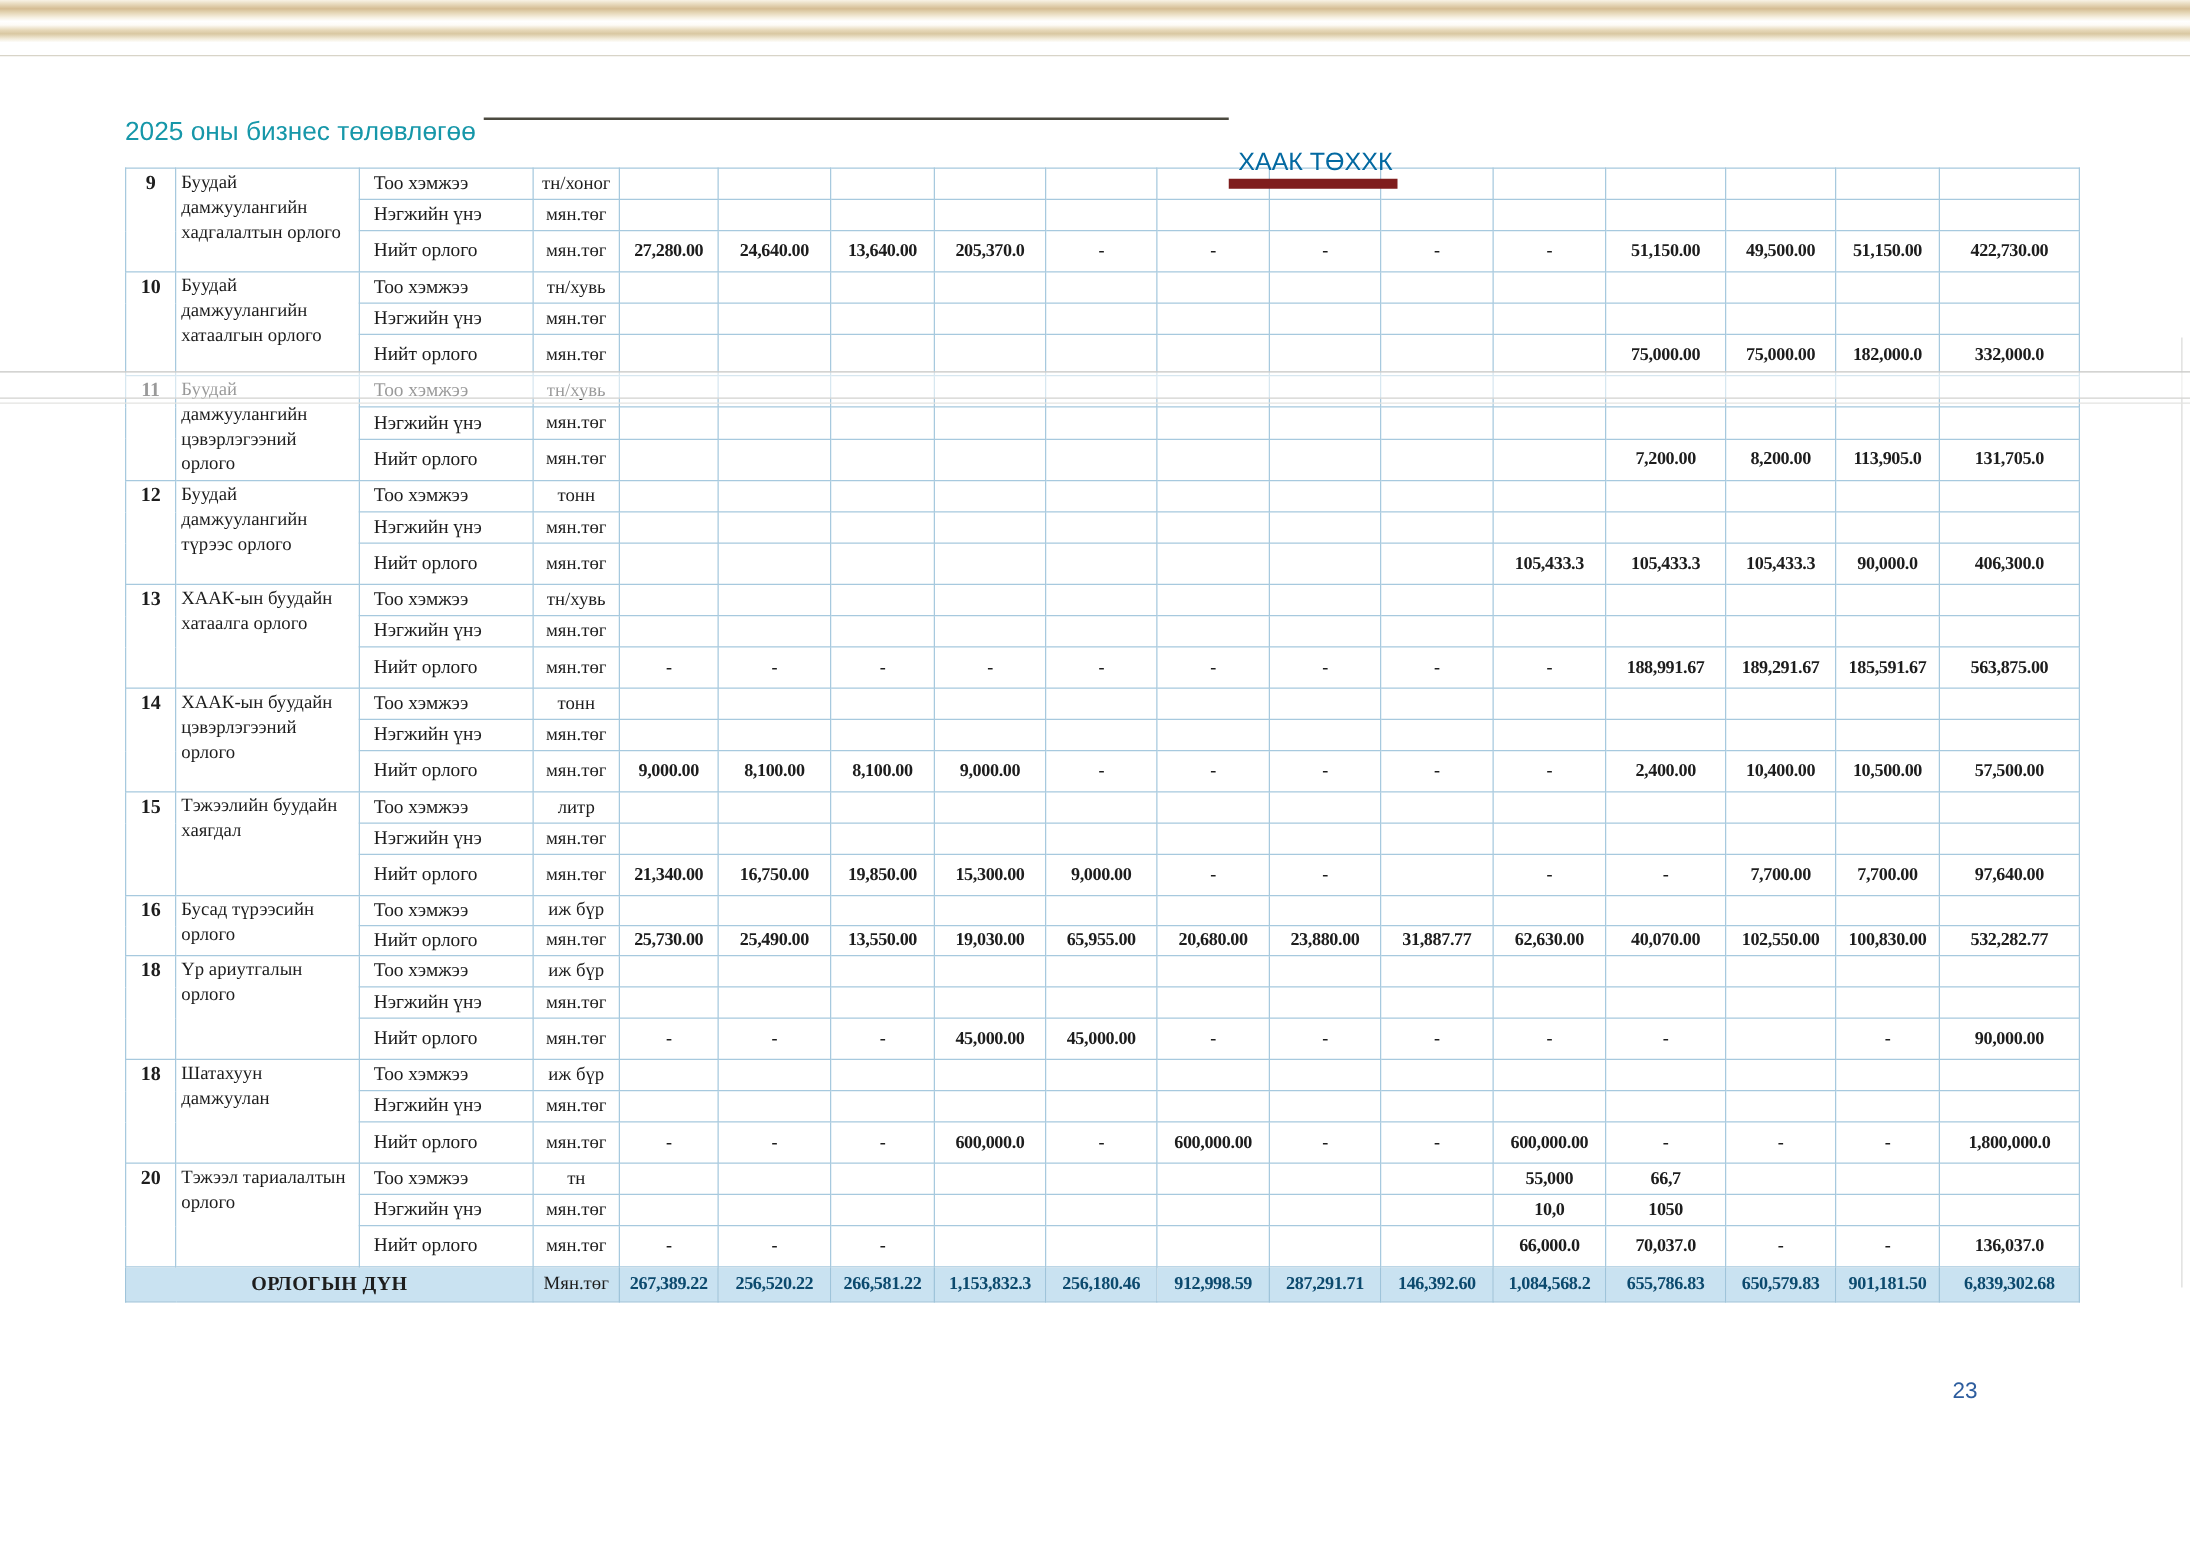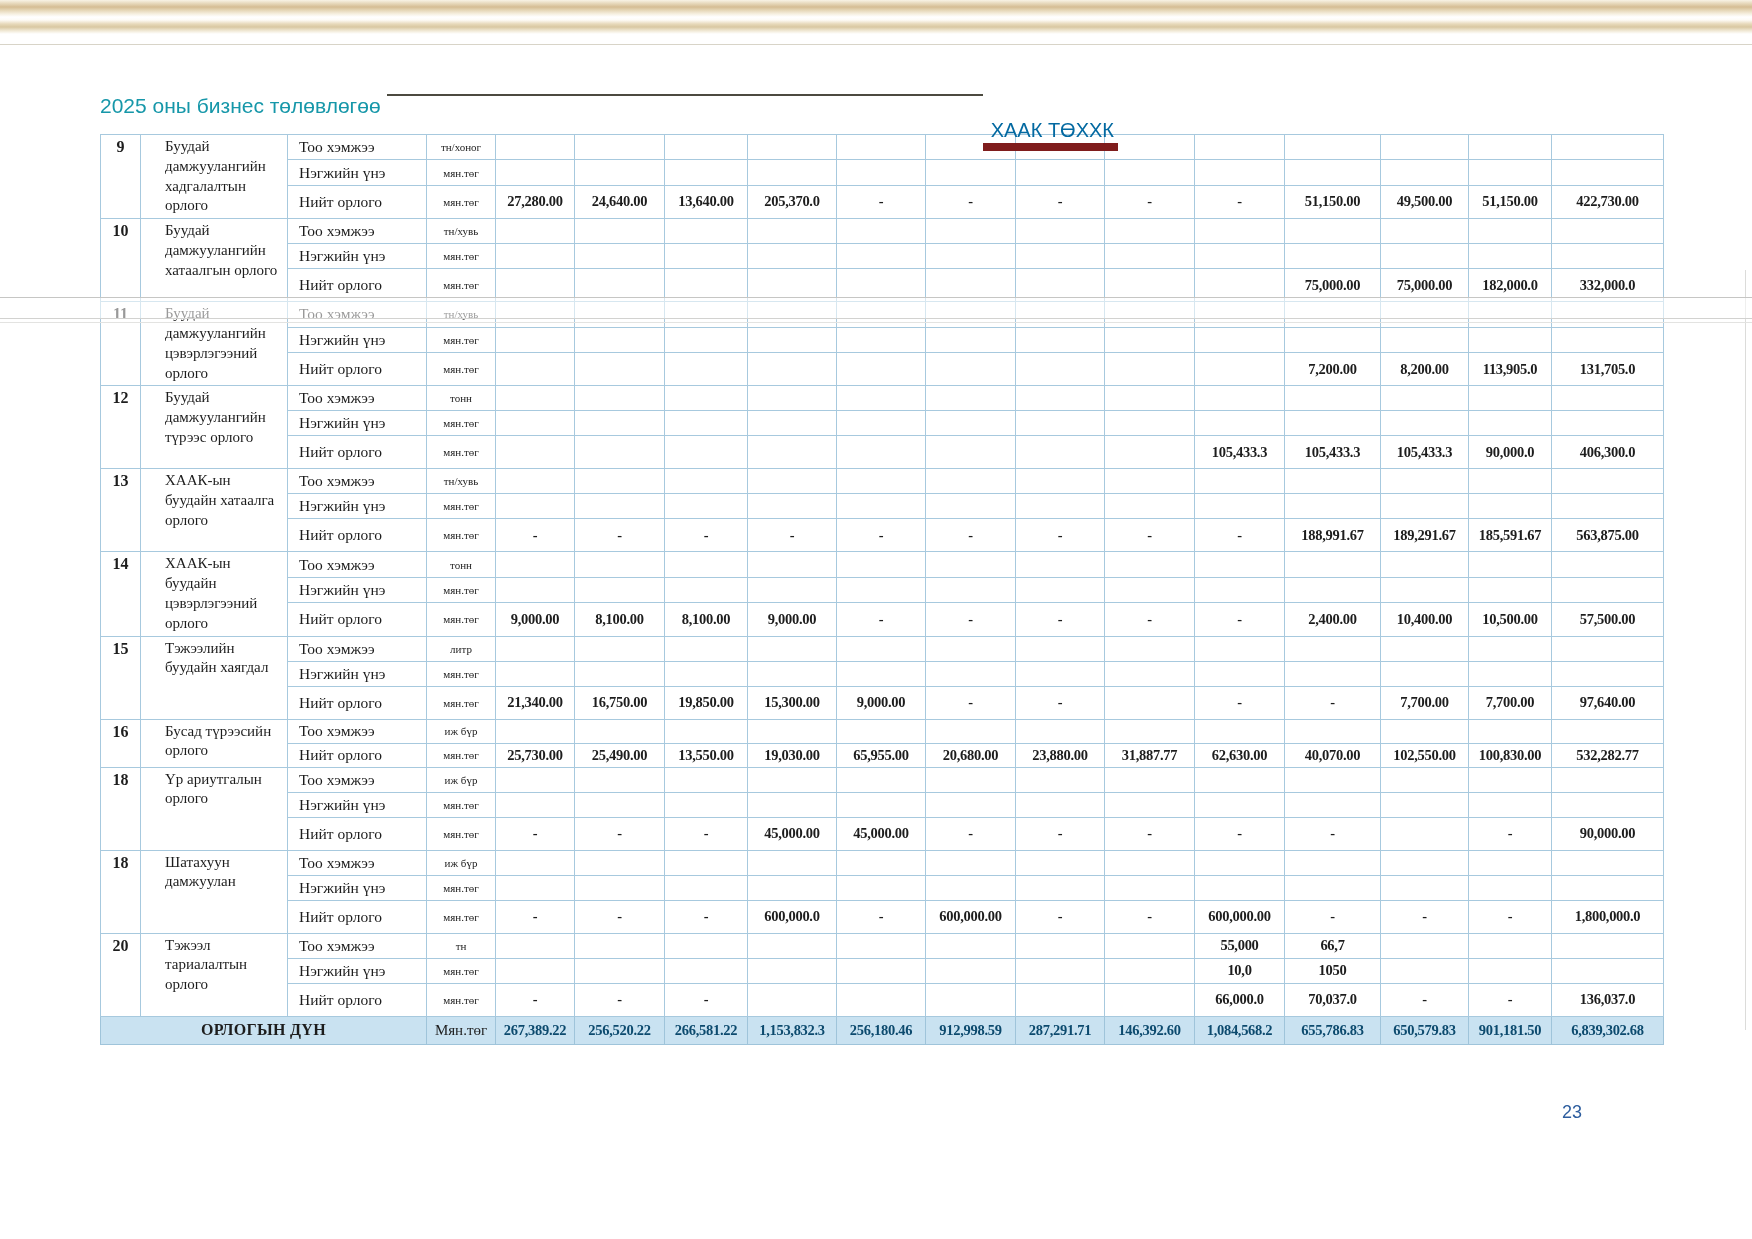--- a/index.html
+++ b/index.html
@@ -71,25 +71,25 @@
   }
   table.plan { border:1px solid #8db6d0; }
   tr.r { height:25px; }
   tr.tall { height:33px; }
   tr.r16 { height:24px; }
   td.no {
     font-weight:bold; text-align:center; vertical-align:top;
     font-size:16px; padding-top:3px;
   }
   td.name {
-    vertical-align:top; padding:2px 4px 2px 24px;
+    vertical-align:top; padding:2px 4px 2px 4px;
     font-size:15px; line-height:1.32;
   }
   td.sub { padding:1px 2px 1px 11px; font-size:15.5px; }
-  td.unit { text-align:center; font-size:11px;margin-top:12px; }
+  td.unit { text-align:center; font-size:15px;margin-top:12px; }
   td.val {
     text-align:center; font-weight:bold; font-size:14.5px;
     letter-spacing:-0.3px;
   }
   tr.totalrow { height:28px; }
   tr.totalrow td { background:#c9e2f1; border-color:#9fc4da;text-align:center; }
   td.tlabel {
     text-align:center; font-weight:bold; font-size:16px;
     color:#16222e; letter-spacing:0.3px;
   }

